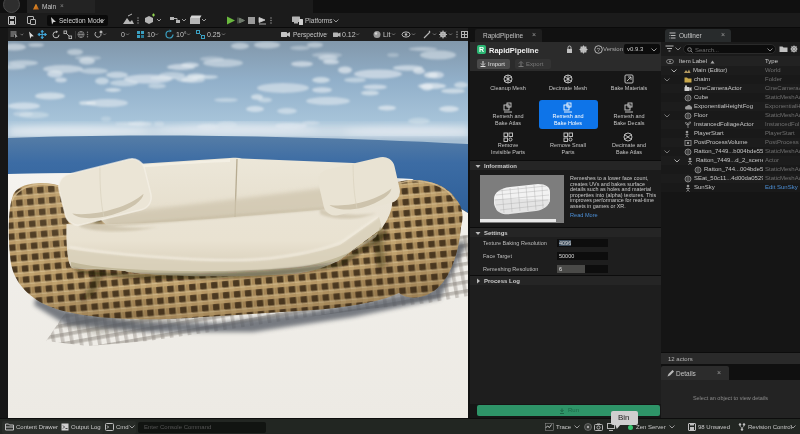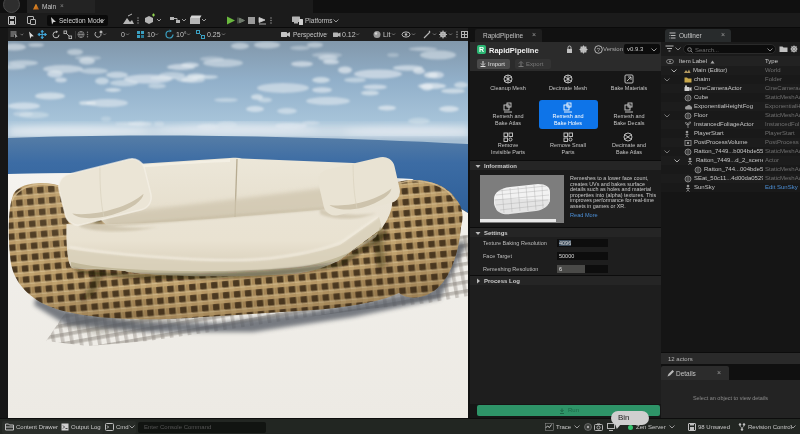--- a/index.html
+++ b/index.html
@@ -831,16 +831,16 @@
       <circle cx="6" cy="1.5" r="1.2" fill="#c0c0c0"></circle>
       <circle cx="4" cy="6.5" r="1.2" fill="#c0c0c0"></circle>
       <path d="M2 2.5 C2 4.5 4 4 4 5.5 M6 2.5 C6 4.5 4 4 4 5.5" stroke="#c0c0c0" fill="none" stroke-width="0.7"></path>
     </svg>
   <span class="abs txt" style="left:748px;top:4.5px;font-size:6px;color:#c8c8c8;">Revision Control</span>
   <svg class="abs" style="left:790px;top:6px;" width="6" height="4" viewBox="0 0 6 4">
       <path d="M0.5 0.5 L3 3 L5.5 0.5" stroke="#999" fill="none"></path>
     </svg>
 </div>
 
-<div class="abs" style="left:611px;top:411px;width:38px;height:14px;background:#cfcfcf;border-radius:7px;z-index:10;">
+<div class="abs" style="left:611px;top:411px;width:27px;height:14px;background:#cfcfcf;border-radius:2px;z-index:10;">
   <span class="abs txt" style="left:7px;top:2px;font-size:8px;color:#222;">Bin</span>
   <div class="abs" style="left:4px;top:13px;width:6px;height:5px;background:#cfcfcf;clip-path:polygon(0 0,100% 0,30% 100%);"></div>
 </div>
 
 </body></html>

